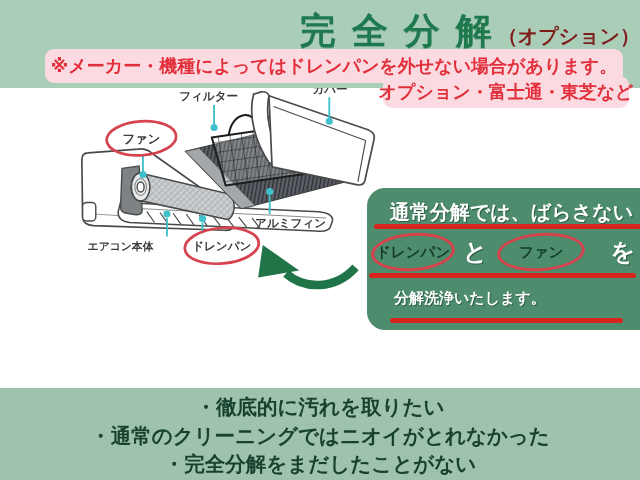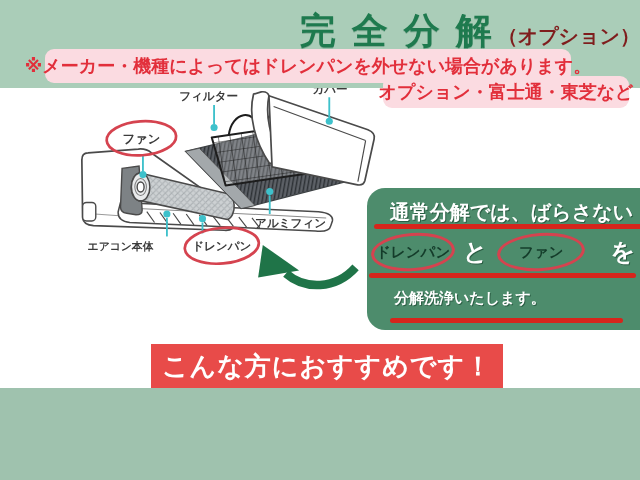--- a/index.html
+++ b/index.html
@@ -11,21 +11,21 @@
   .bg-bottom{position:absolute;left:0;top:388px;width:640px;height:92px;background:#9fc2ae;}
   .white-panel{position:absolute;left:0;top:88px;width:640px;height:300px;background:#ffffff;}
 
   
   .title-row{position:absolute;top:7px;left:0;right:0;display:flex;justify-content:flex-end;align-items:baseline;}
   .title-main{font-size:36px;font-weight:bold;color:#1e7a4e;letter-spacing:16px;text-shadow:0 1px 0 rgba(20,80,50,.25);}
   .title-sub{font-size:20px;font-weight:bold;color:#7f1d1d;margin-left:-10px;}
 
   
   .notice{
-    position:absolute;left:45px;top:49px;width:526px;height:34px;border-radius:9px;
+    position:absolute;left:45px;top:49px;width:578px;height:34px;border-radius:9px;
     background:#fbdbe1;display:flex;align-items:center;justify-content:center;
     color:#e22f3b;font-weight:bold;font-size:18px;white-space:nowrap;z-index:6;
   }
   .makers{
     position:absolute;left:383px;top:76px;width:246px;height:32px;border-radius:9px;
     background:#fbdbe1;display:flex;align-items:center;justify-content:center;
     color:#e22f3b;font-weight:bold;font-size:18px;white-space:nowrap;z-index:7;
   }
 
   
@@ -187,15 +187,19 @@
       <span class="circled c2">
         <span class="circled-inner">ファン</span>
       </span>
       <span class="particle p-wo">を</span>
     </div>
     <div class="redline u2"></div>
     <div class="ib-line3">分解洗浄いたします。</div>
     <div class="redline u3"></div>
   </div>
 
-  <div class="banner">こんな方におすすめです！</div>
-
+
+  <div class="recs">
+    <div>・徹底的に汚れを取りたい</div>
+    <div>・通常のクリーニングではニオイがとれなかった</div>
+    <div>・完全分解をまだしたことがない</div>
+  </div>
 </div>
 
 </body></html>

